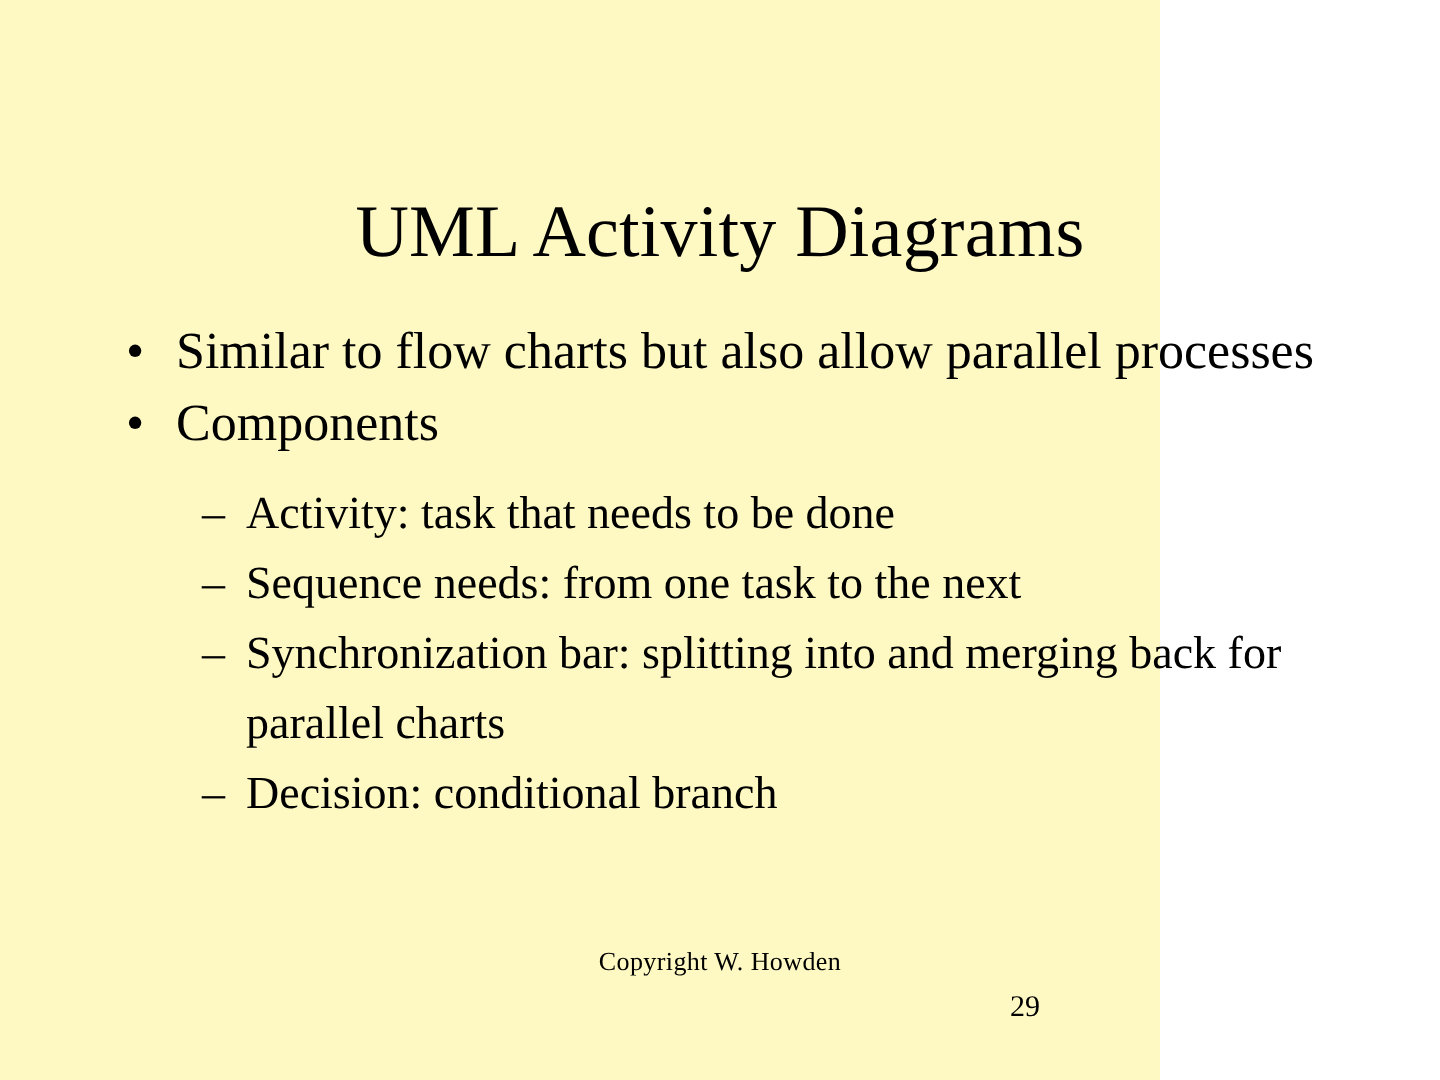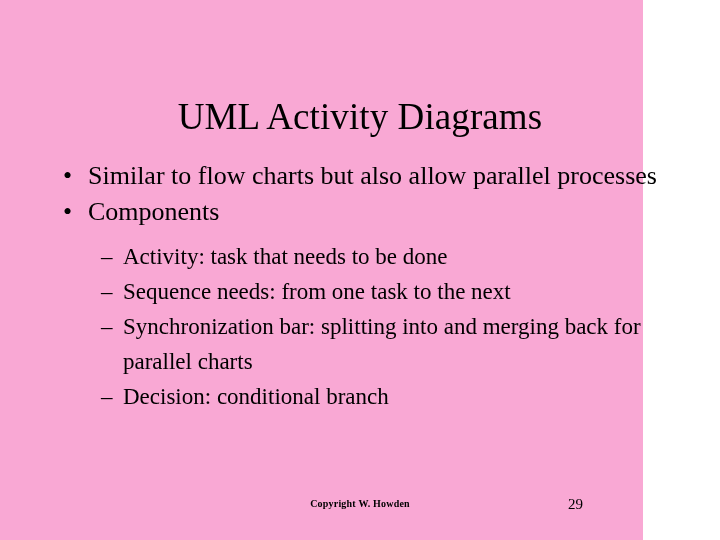--- a/index.html
+++ b/index.html
@@ -10,23 +10,23 @@
     width: 720px;
     height: 540px;
     background: #ffffff;
     font-family: "Liberation Serif", "DejaVu Serif", serif;
     color: #000000;
     overflow: hidden;
   }
 
   .slide {
     position: relative;
-    width: 643px;
+    width: 580px;
     height: 540px;
-    background: #f9a8d4;
+    background: #fef9c3;
   }
 
   
   .slide-title {
     position: absolute;
     left: 0;
     top: 70px;
     width: 720px;
     text-align: center;
     font-size: 37px;
@@ -87,27 +87,26 @@
     text-align: left;
   }
   .l2 .txt {
     display: block;
   }
 
   
   .footer-copyright {
     position: absolute;
     left: 0;
-    top: 497px;
+    top: 474px;
     width: 720px;
     text-align: center;
-    font-size: 10px;
+    font-size: 13px;
     line-height: 14px;
     letter-spacing: 0.2px;
-    font-weight: bold;
   }
   .footer-pagenum {
     position: absolute;
     right: 60px;
     top: 497px;
     font-size: 15px;
     line-height: 14px;
     text-align: right;
   }
 </style>

